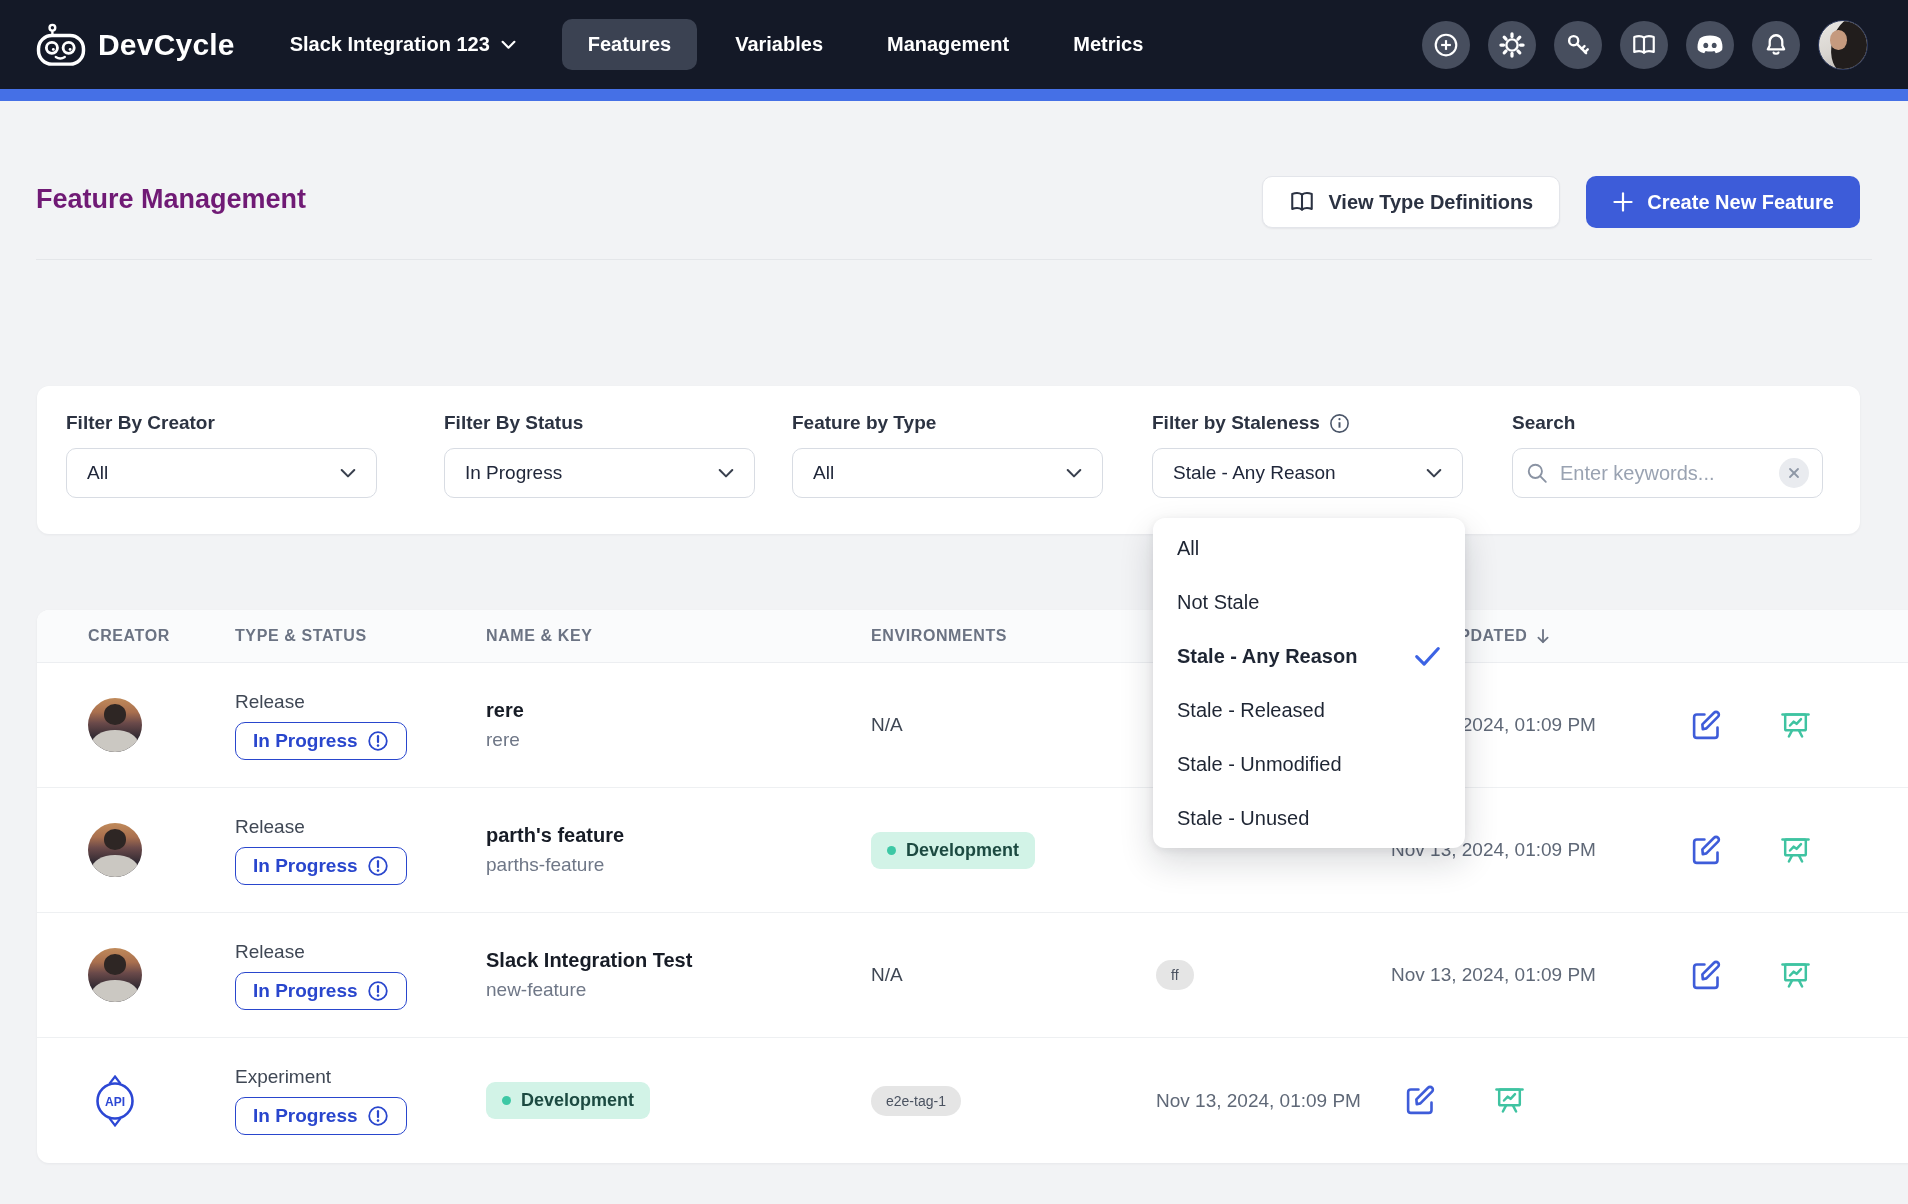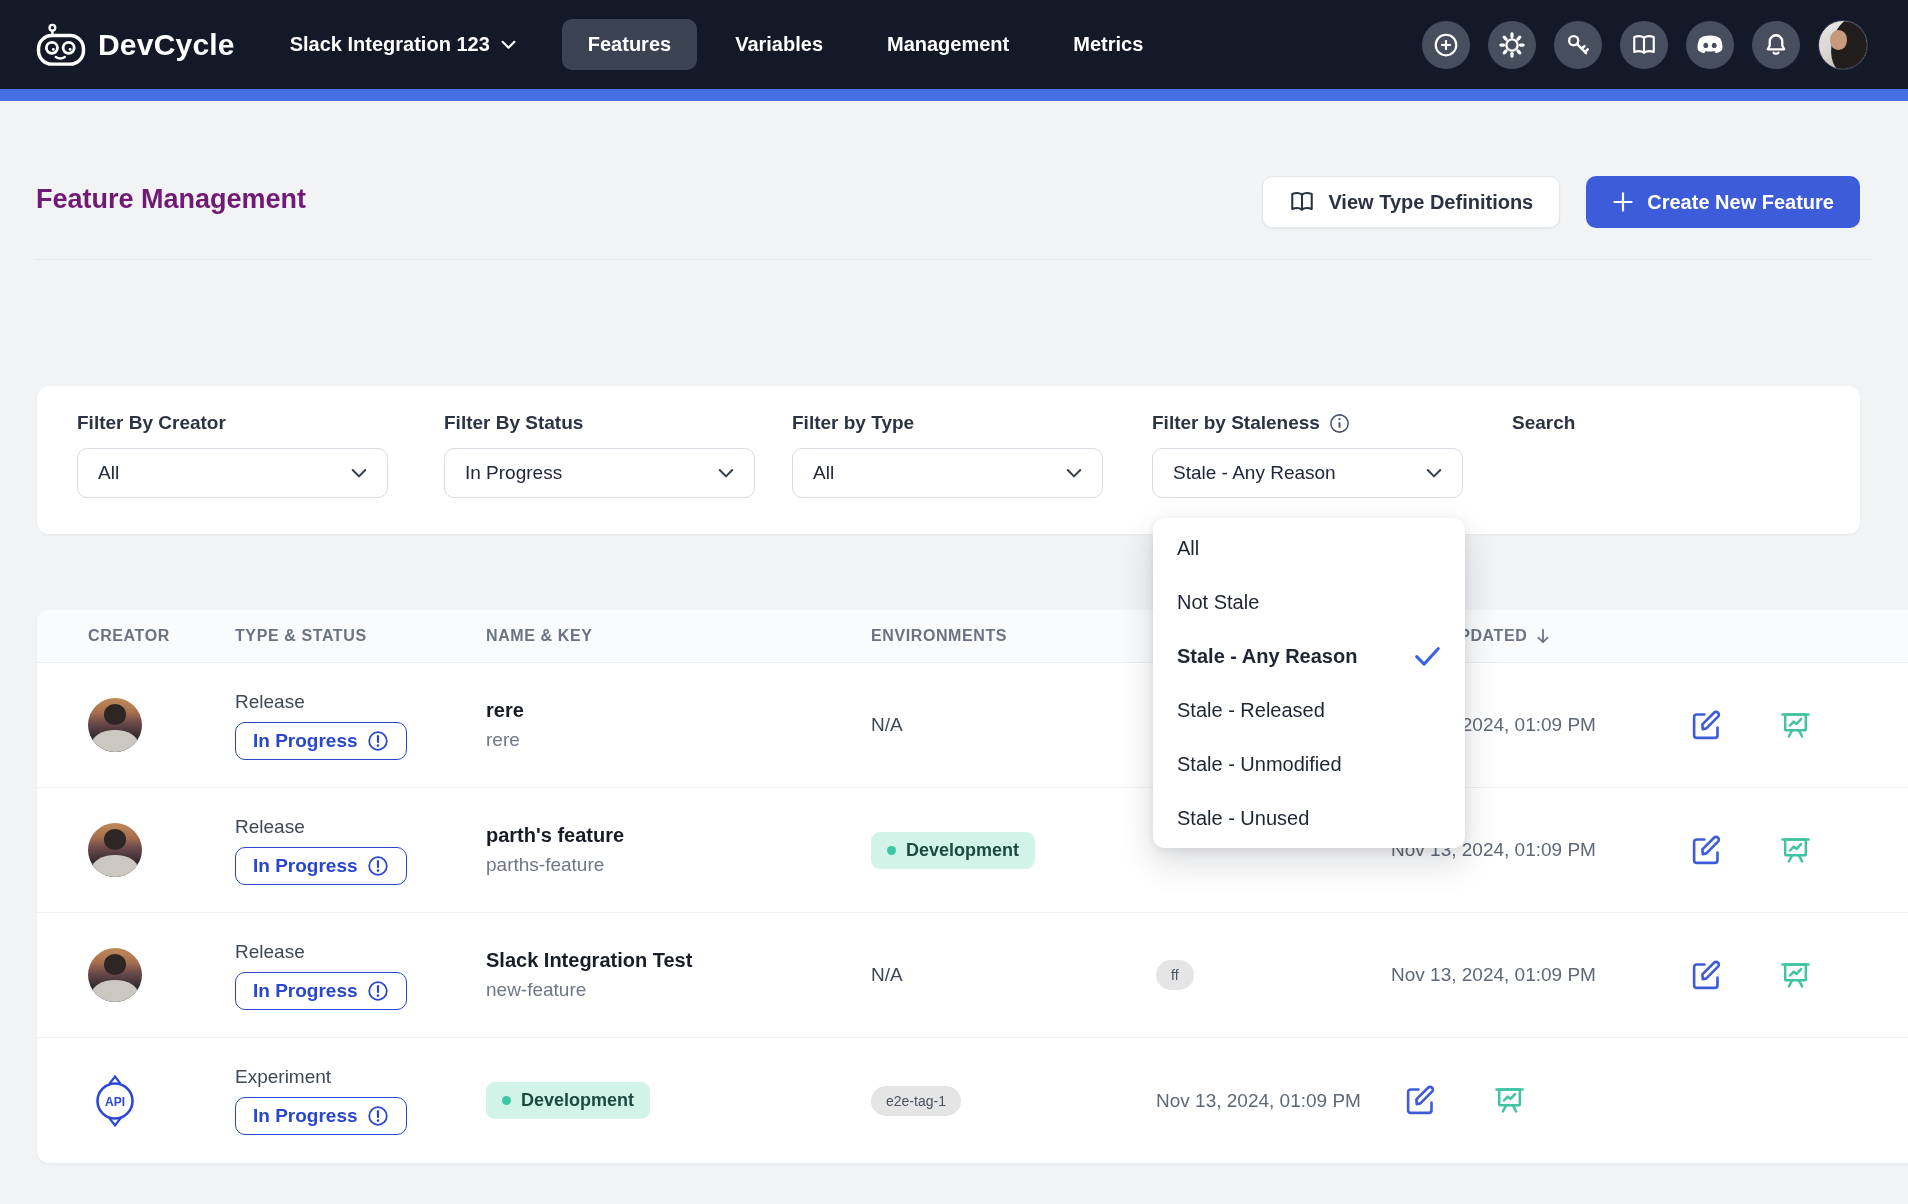--- a/index.html
+++ b/index.html
@@ -54,21 +54,21 @@
     box-shadow:0 1px 2px rgba(20,25,40,.06); }
   .btn-primary { background:#3d5cd9; color:#fff; }
   .title-divider { position:absolute; top:259px; left:36px; right:36px; height:1px; background:#e4e6e9; }
 
   
   .filter-card {
     position:absolute; left:37px; top:386px; width:1823px; height:148px;
     background:#fff; border-radius:12px; box-shadow:0 1px 3px rgba(20,25,40,.05);
   }
   .filter-group { position:absolute; top:26px; width:311px; }
-  .fg-creator { left:40px;text-align:right; } .fg-status { left:407px; } .fg-type { left:755px; }
+  .fg-creator { left:29px;text-align:right; } .fg-status { left:407px; } .fg-type { left:755px; }
   .fg-staleness { left:1115px; } .fg-search { left:1475px; }
   .filter-label { display:flex; align-items:center; gap:9px; font-size:19px; font-weight:600; color:#2c3342; }
   .filter-select {
     margin-top:14px; height:50px; border:1px solid #d8dce3; border-radius:10px; background:#fff;
     display:flex; align-items:center; justify-content:space-between; padding:0 20px;
     font-size:19px; color:#20273a; cursor:pointer;
   }
   .select-chevron { color:#39404e; display:flex; }
   .search-box {
     margin-top:14px; height:50px; border:1px solid #d8dce3; border-radius:10px; background:#fff;
@@ -271,21 +271,21 @@
         <span>In Progress</span>
         <span class="select-chevron">
           <svg viewBox="0 0 14 9" width="16" height="11" fill="none" stroke="currentColor" stroke-width="1.8" stroke-linecap="round" stroke-linejoin="round">
               <polyline points="1.5,1.5 7,7 12.5,1.5"></polyline>
             </svg>
         </span>
       </div>
     </div>
 
     <div class="filter-group fg-type">
-      <div class="filter-label">Filter by Type</div>
+      <div class="filter-label">Feature by Type</div>
       <div class="filter-select">
         <span>All</span>
         <span class="select-chevron">
           <svg viewBox="0 0 14 9" width="16" height="11" fill="none" stroke="currentColor" stroke-width="1.8" stroke-linecap="round" stroke-linejoin="round">
               <polyline points="1.5,1.5 7,7 12.5,1.5"></polyline>
             </svg>
         </span>
       </div>
     </div>
 
@@ -305,20 +305,35 @@
         <span class="select-chevron">
           <svg viewBox="0 0 14 9" width="16" height="11" fill="none" stroke="currentColor" stroke-width="1.8" stroke-linecap="round" stroke-linejoin="round">
               <polyline points="1.5,1.5 7,7 12.5,1.5"></polyline>
             </svg>
         </span>
       </div>
     </div>
 
     <div class="filter-group fg-search">
       <div class="filter-label">Search</div>
+      <div class="search-box">
+        <span style="display:flex;">
+          <svg viewBox="0 0 20 20" width="22" height="22" fill="none" stroke="#8a93a3" stroke-width="1.7" stroke-linecap="round">
+              <circle cx="8.5" cy="8.5" r="6"></circle>
+              <line x1="13.1" y1="13.1" x2="18" y2="18"></line>
+            </svg>
+        </span>
+        <input class="search-input" type="text" placeholder="Enter keywords..." style="">
+        <span class="search-clear">
+          <svg viewBox="0 0 12 12" width="12" height="12" fill="none" stroke="#8e97a6" stroke-width="1.8" stroke-linecap="round">
+              <line x1="2" y1="2" x2="10" y2="10"></line>
+              <line x1="10" y1="2" x2="2" y2="10"></line>
+            </svg>
+        </span>
+      </div>
     </div>
   </div>
 
   <div class="table-card">
     <div class="t-grid t-header">
       <div class="th th-creator">CREATOR</div>
       <div class="th">TYPE &amp; STATUS</div>
       <div class="th">NAME &amp; KEY</div>
       <div class="th">ENVIRONMENTS</div>
       <div class="th"></div>

